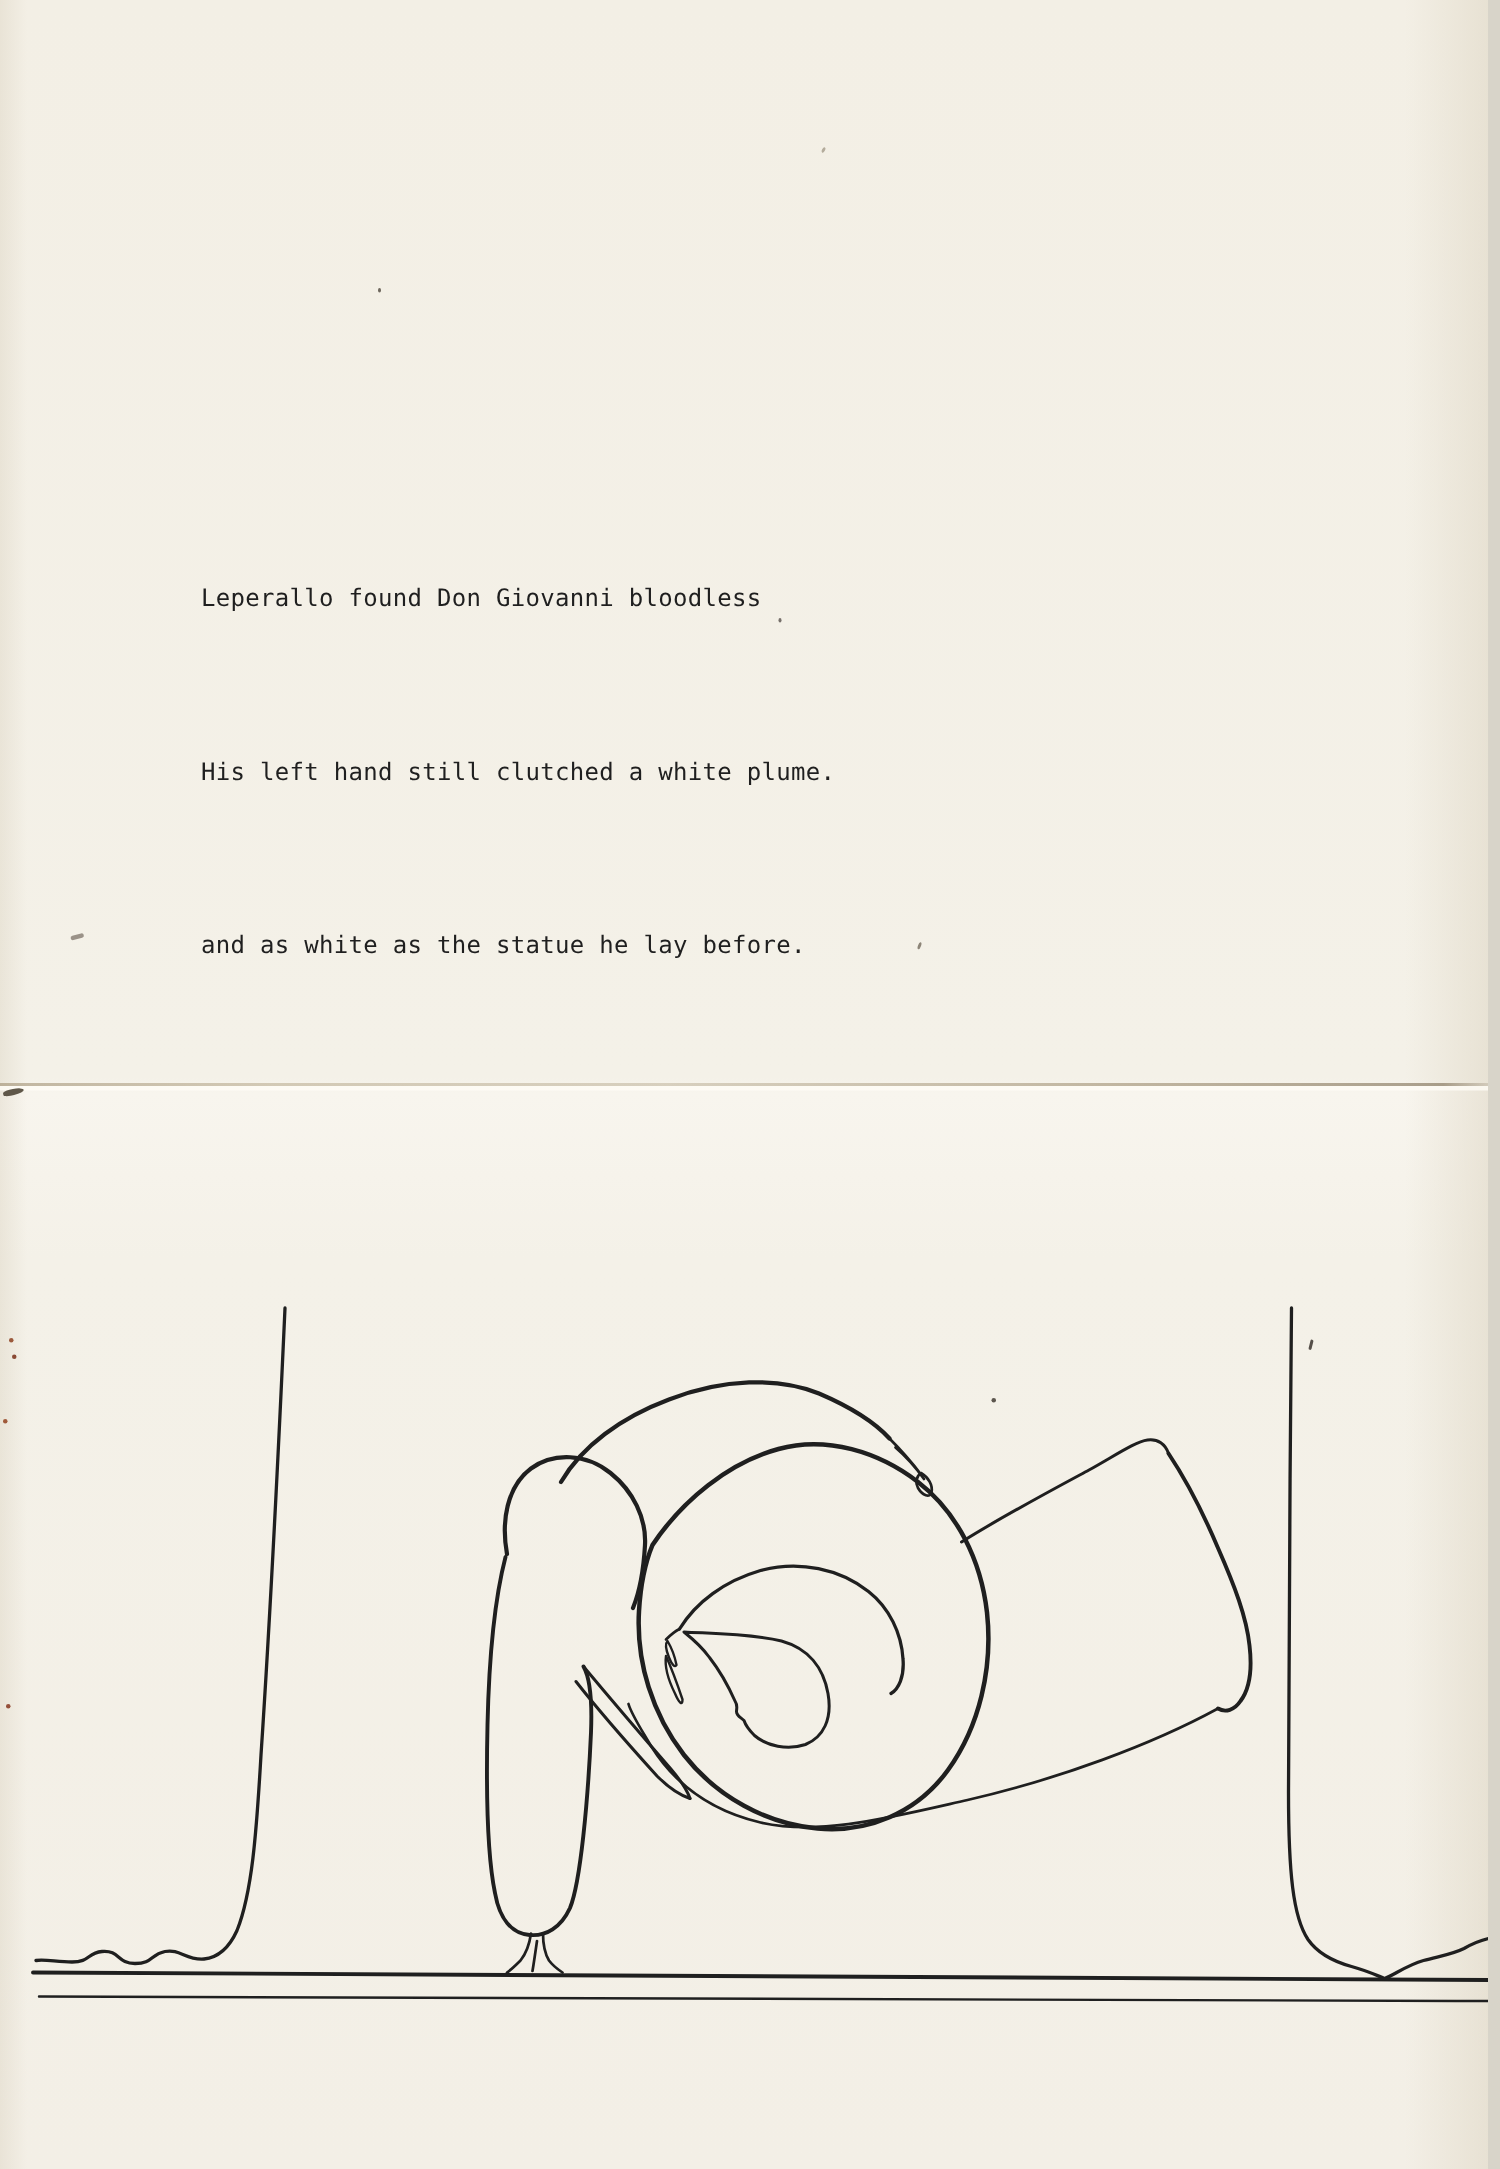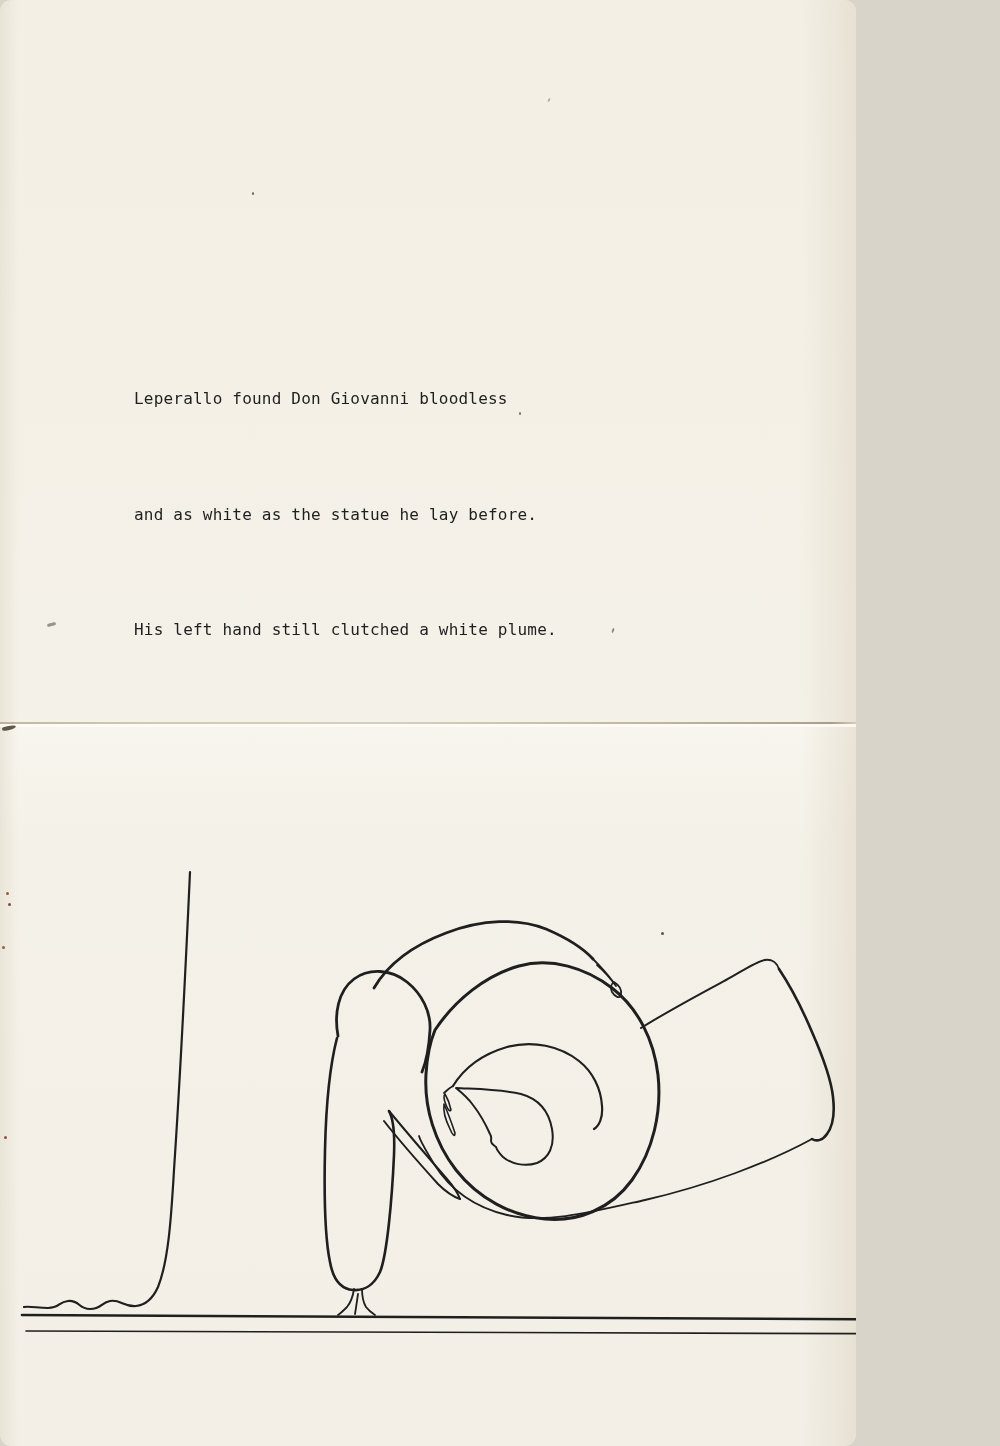--- a/index.html
+++ b/index.html
@@ -2,29 +2,28 @@
 <html style="--paper: #f4f1e8; --ink: #1f1f1f; --fold: #a8987a;"><head>
 <meta charset="utf-8">
 <style>
   html, body {
     margin: 0;
     padding: 0;
     background: #d8d4c9;
   }
   .page {
     position: relative;
-    width: 856px;
+    width: 992px;
     height: 1446px;
     overflow: hidden;
     background:
       linear-gradient(90deg, rgba(214,205,186,0.35) 0px, rgba(214,205,186,0) 18px),
       linear-gradient(270deg, rgba(222,214,196,0.55) 0px, rgba(222,214,196,0) 55px),
       linear-gradient(180deg, #f3efe5 0%, #f4f1e8 49.7%, #f8f5ee 50.4%, #f4f1e8 58%, #f3efe6 100%);
     font-family: "DejaVu Sans Mono", "Liberation Mono", monospace;
-    border-radius: 11px;
   }
   .caption {
     position: absolute;
     left: 134px;
     top: 303px;
     color: var(--ink, #1f1f1f);
     font-size: 16px;
     line-height: 38.5px;
     letter-spacing: 0.2px;
     white-space: pre;
@@ -69,22 +68,22 @@
     border-radius: 50%;
   }
 </style>
 </head>
 <body>
 
 <div class="page">
 
   <div class="caption">
     <div>Leperallo found Don Giovanni bloodless</div>
+    <div>His left hand still clutched a white plume.</div>
     <div>and as white as the statue he lay before.</div>
-    <div>His left hand still clutched a white plume.</div>
   </div>
 
   <div class="fold-line"></div>
   <div class="fold-highlight"></div>
 
   <svg class="illustration" viewBox="0 0 1000 1446">
 
     <path stroke-width="2.2" d="M 190 872 C 186 960 180 1080 174 1170 C 171 1222 168 1262 158 1287 C 153 1298 146 1305 136 1306 C 124 1307 120 1299 110 1301 C 100 1303 102 1309 90 1309 C 78 1309 80 1300 68 1301 C 58 1302 60 1308 48 1308 C 38 1308 30 1306 24 1307"></path>
     <path stroke-width="2.2" d="M 861 872 C 860 980 859 1120 859 1195 C 859 1248 862 1278 872 1293 C 879 1303 890 1308 901 1311 C 912 1314 918 1317 923 1319 C 929 1317 938 1310 949 1307 C 960 1304 968 1303 976 1299 C 983 1295 989 1293 994 1292"></path>
 

